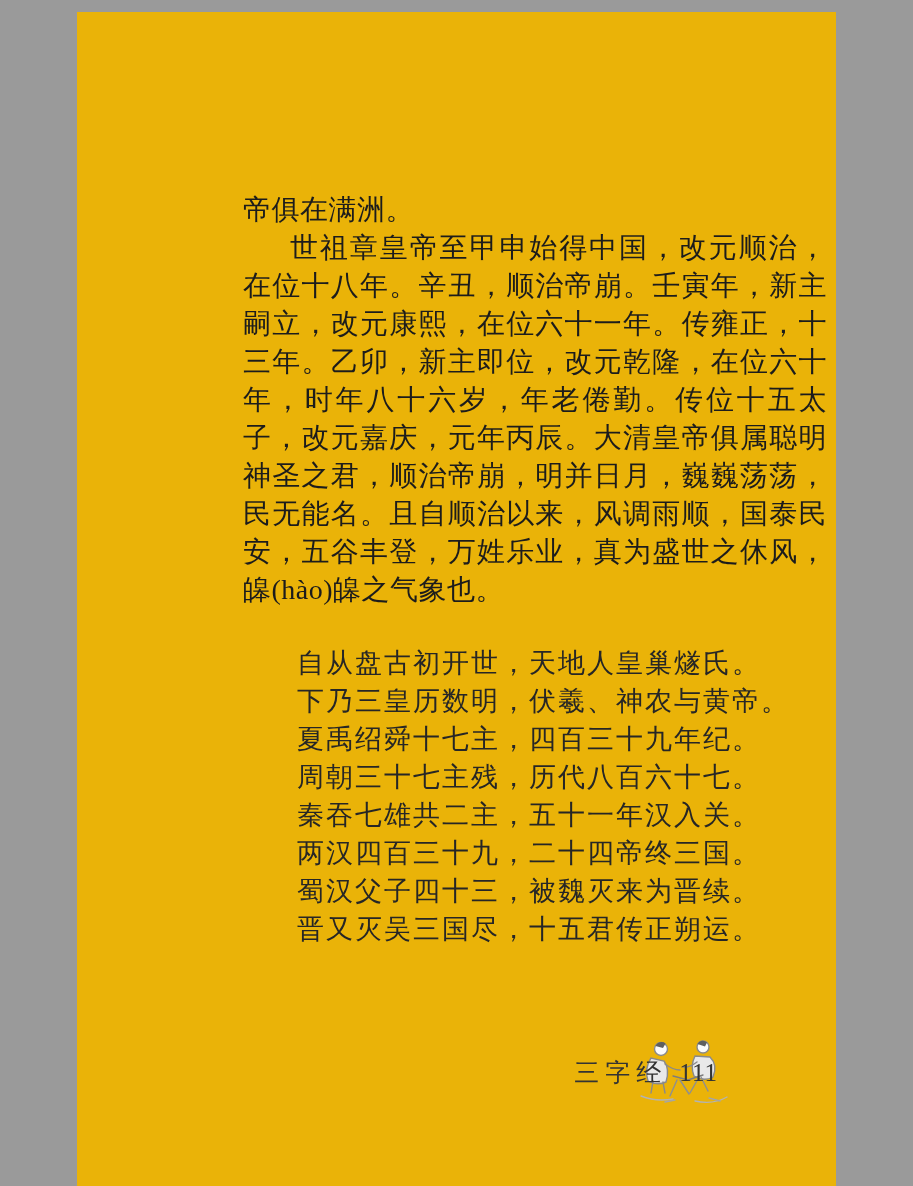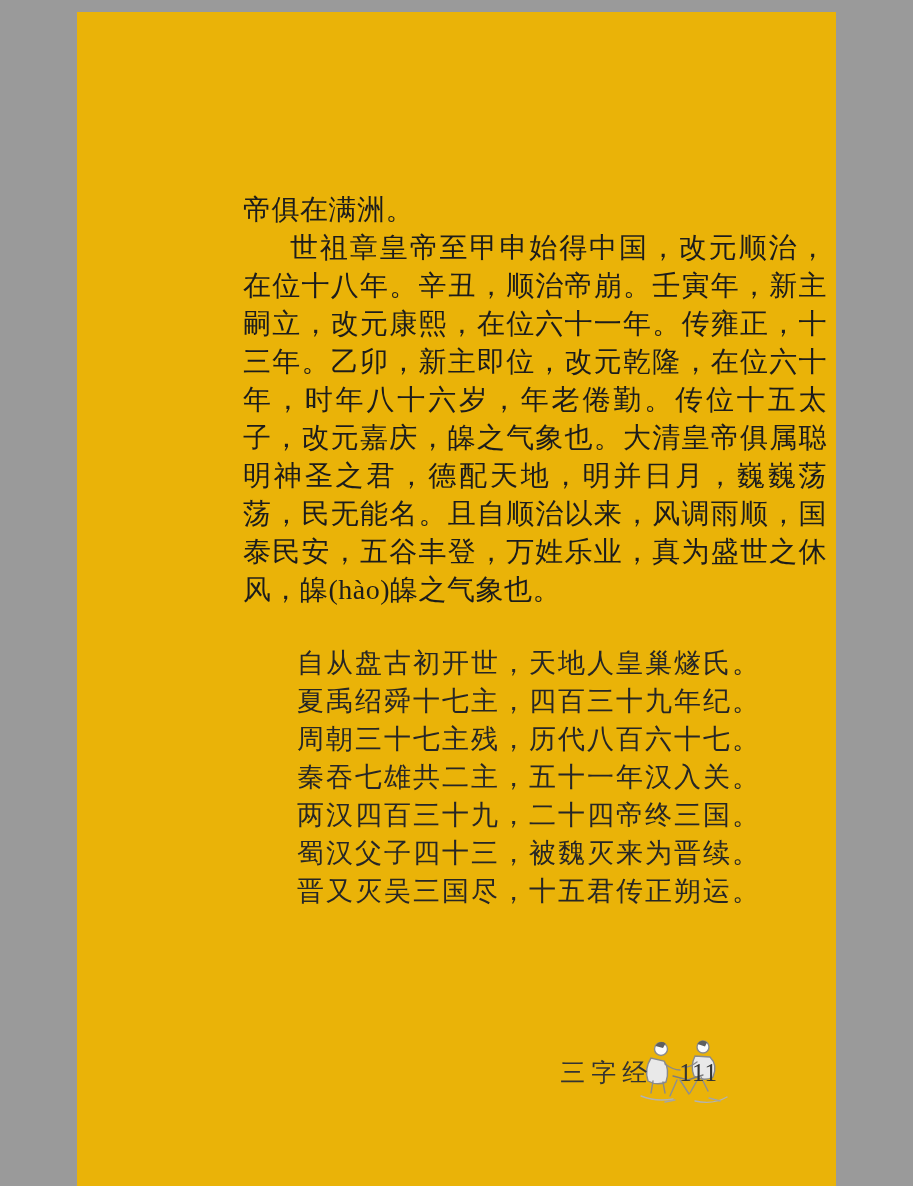--- a/index.html
+++ b/index.html
@@ -101,40 +101,41 @@
     position: absolute;
     left: 560px;
     top: 1022px;
   }
   .footer-text {
     position: absolute;
     right: 118px;
     top: 1046px;
     display: flex;
     align-items: flex-start;
-    gap: 26px;
+    gap: 12px;
     font-size: 25px;
     line-height: 30px;
     color: var(--footer-text, #333333);
   }
   .footer-text .title { letter-spacing: 6px; }
   .footer-text .pagenum { letter-spacing: 1px; }
 </style>
 </head>
 <body>
 
 <div class="page">
 
   <div class="content">
     <p class="para">帝俱在满洲。</p>
-    <p class="para indent">世祖章皇帝至甲申始得中国，改元顺治，在位十八年。辛丑，顺治帝崩。壬寅年，新主嗣立，改元康熙，在位六十一年。传雍正，十三年。乙卯，新主即位，改元乾隆，在位六十年，时年八十六岁，年老倦勤。传位十五太子，改元嘉庆，皞之气象也。大清皇帝俱属聪明神圣之君，德配天地，明并日月，巍巍荡荡，民无能名。且自顺治以来，风调雨顺，国泰民安，五谷丰登，万姓乐业，真为盛世之休风，皞(hào)皞之气象也。</p>
+    <p class="para indent">世祖章皇帝至甲申始得中国，改元顺治，在位十八年。辛丑，顺治帝崩。壬寅年，新主嗣立，改元康熙，在位六十一年。传雍正，十三年。乙卯，新主即位，改元乾隆，在位六十年，时年八十六岁，年老倦勤。传位十五太子，改元嘉庆，元年丙辰。大清皇帝俱属聪明神圣之君，顺治帝崩，明并日月，巍巍荡荡，民无能名。且自顺治以来，风调雨顺，国泰民安，五谷丰登，万姓乐业，真为盛世之休风，皞(hào)皞之气象也。</p>
 
     <div class="section">
       <div class="poem">
           <div class="poem-line">自从盘古初开世，天地人皇巢燧氏。</div>
+          <div class="poem-line">下乃三皇历数明，伏羲、神农与黄帝。</div>
           <div class="poem-line">夏禹绍舜十七主，四百三十九年纪。</div>
           <div class="poem-line">周朝三十七主残，历代八百六十七。</div>
           <div class="poem-line">秦吞七雄共二主，五十一年汉入关。</div>
           <div class="poem-line">两汉四百三十九，二十四帝终三国。</div>
           <div class="poem-line">蜀汉父子四十三，被魏灭来为晋续。</div>
           <div class="poem-line">晋又灭吴三国尽，十五君传正朔运。</div>
         </div>
     </div>
   </div>
 

